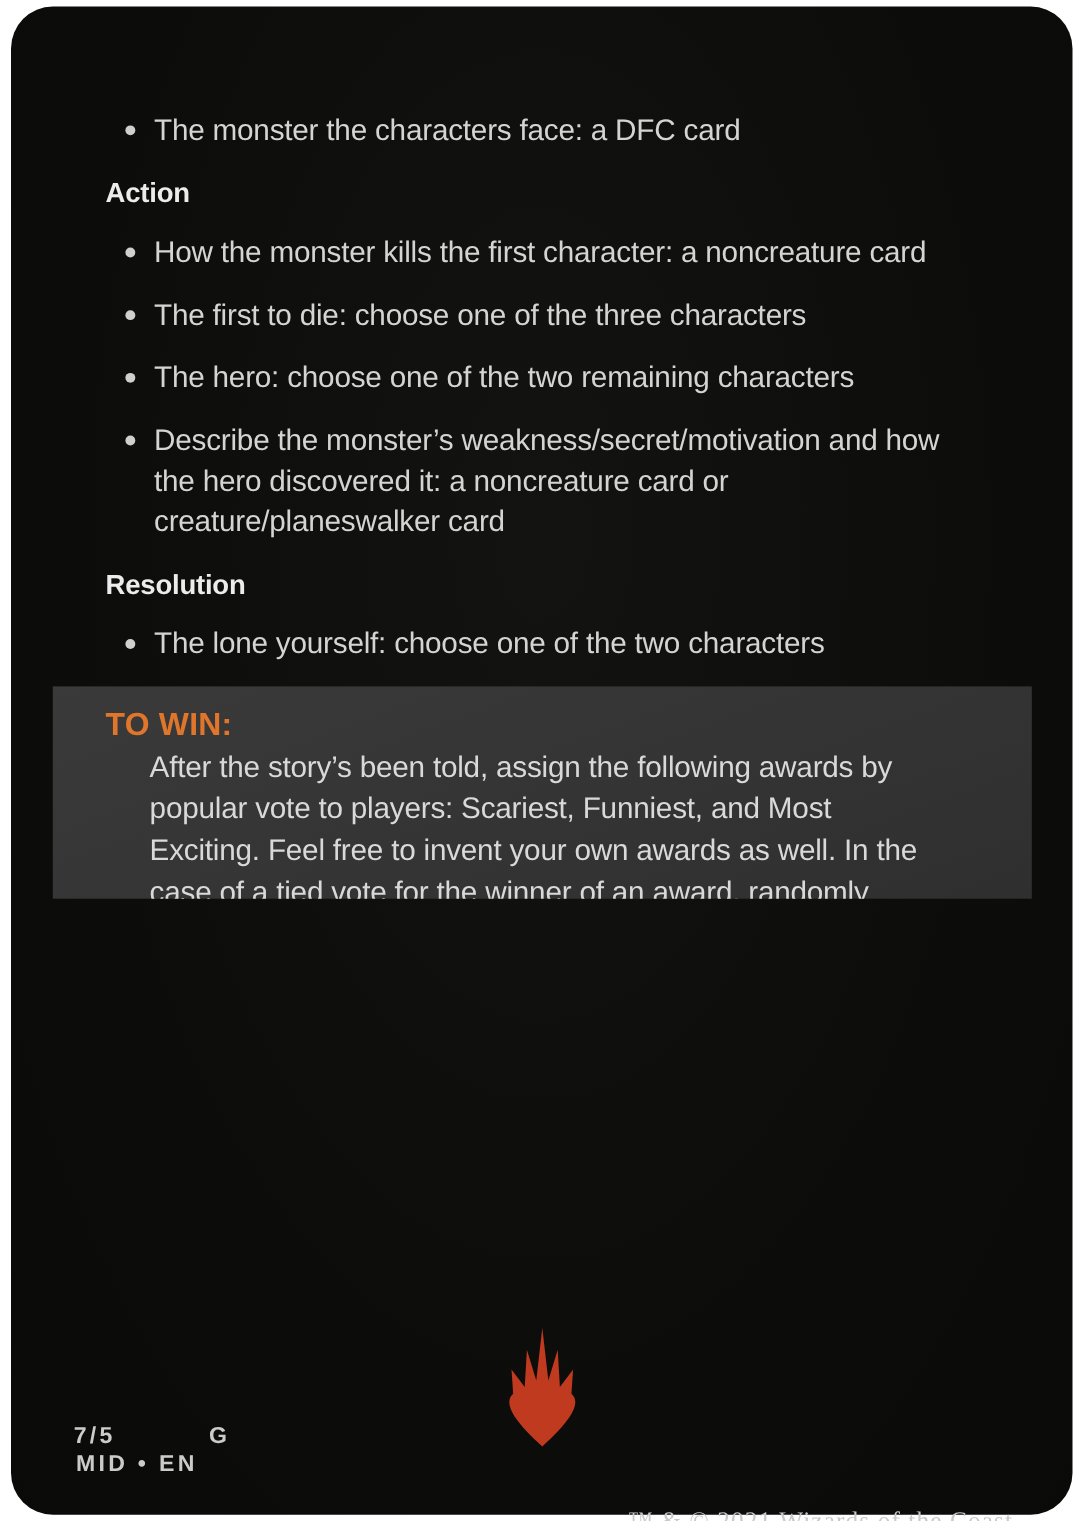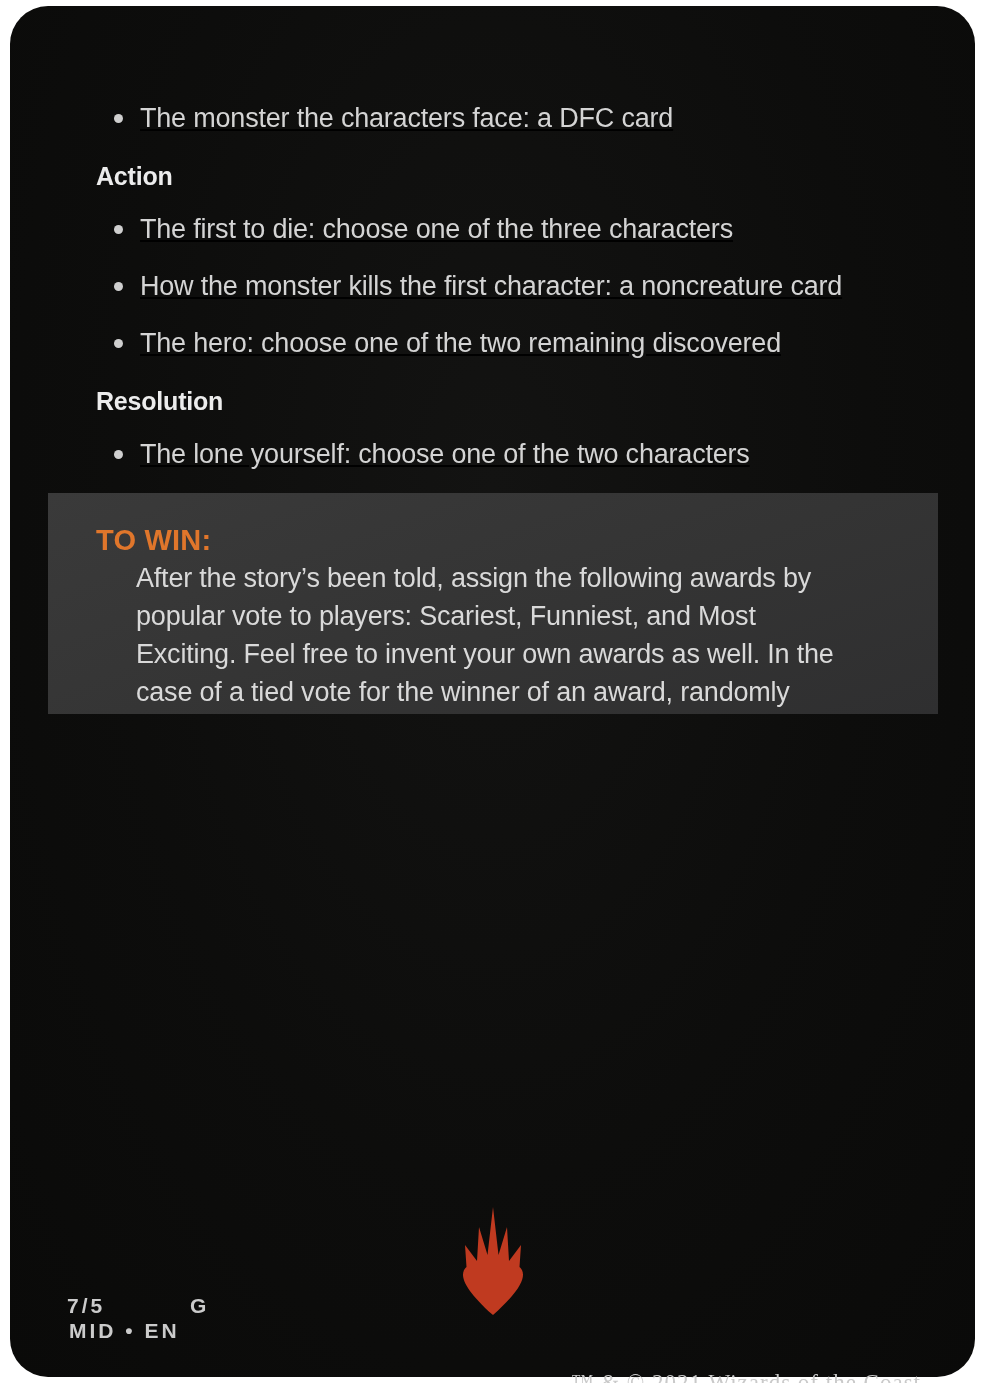--- a/index.html
+++ b/index.html
@@ -32,21 +32,20 @@
     line-height: 38px;
     font-weight: 700;
     color: #ececec;
     letter-spacing: -0.2px;
   }
   ul.bullets {
     list-style: none;
     margin: 0 0 0 130px;
     padding: 0;
     width: 720px;
-    text-decoration: underline;
   }
   ul.bullets li {
     position: relative;
     font-size: 27px;
     line-height: 37px;
     color: #d4d4d4;
     margin: 0 0 20px 0;
     letter-spacing: -0.2px;
   }
   ul.bullets li::before {
@@ -55,23 +54,23 @@
     left: -26px;
     top: 14px;
     width: 9px;
     height: 9px;
     border-radius: 50%;
     background: #cfcfcf;
   }
   .towin {
     margin: 8px 0 0 38px;
     width: 890px;
-    height: 221px;
+    height: 193px;
     box-sizing: border-box;
-    padding: 28px 92px 0 48px;
+    padding: 16px 92px 0 48px;
     background: linear-gradient(160deg, #3a3a3a 0%, #343434 55%, #2f2f30 100%);
     overflow: hidden;
   }
   .towin-heading {
     font-size: 29px;
     line-height: 38px;
     font-weight: 800;
     color: #e0762b;
     letter-spacing: 0.2px;
   }
@@ -135,23 +134,24 @@
 
   <div class="content">
 
     <ul class="bullets">
       <li>The monster the characters face: a DFC card</li>
     </ul>
 
     <h2 class="section-heading">Action</h2>
 
     <ul class="bullets">
+      <li>How the monster kills the first character: a noncreature card</li>
       <li>The first to die: choose one of the three characters</li>
-      <li>How the monster kills the first character: a noncreature card</li>
-      <li>The hero: choose one of the two remaining discovered</li>
+      <li>The hero: choose one of the two remaining characters</li>
+      <li>Describe the monster’s weakness/secret/motivation and how the hero discovered it: a noncreature card or creature/planeswalker card</li>
     </ul>
 
     <h2 class="section-heading">Resolution</h2>
 
     <ul class="bullets">
       <li>The lone yourself: choose one of the two characters</li>
     </ul>
 
     <div class="towin">
       <div class="towin-heading">TO WIN:</div>

